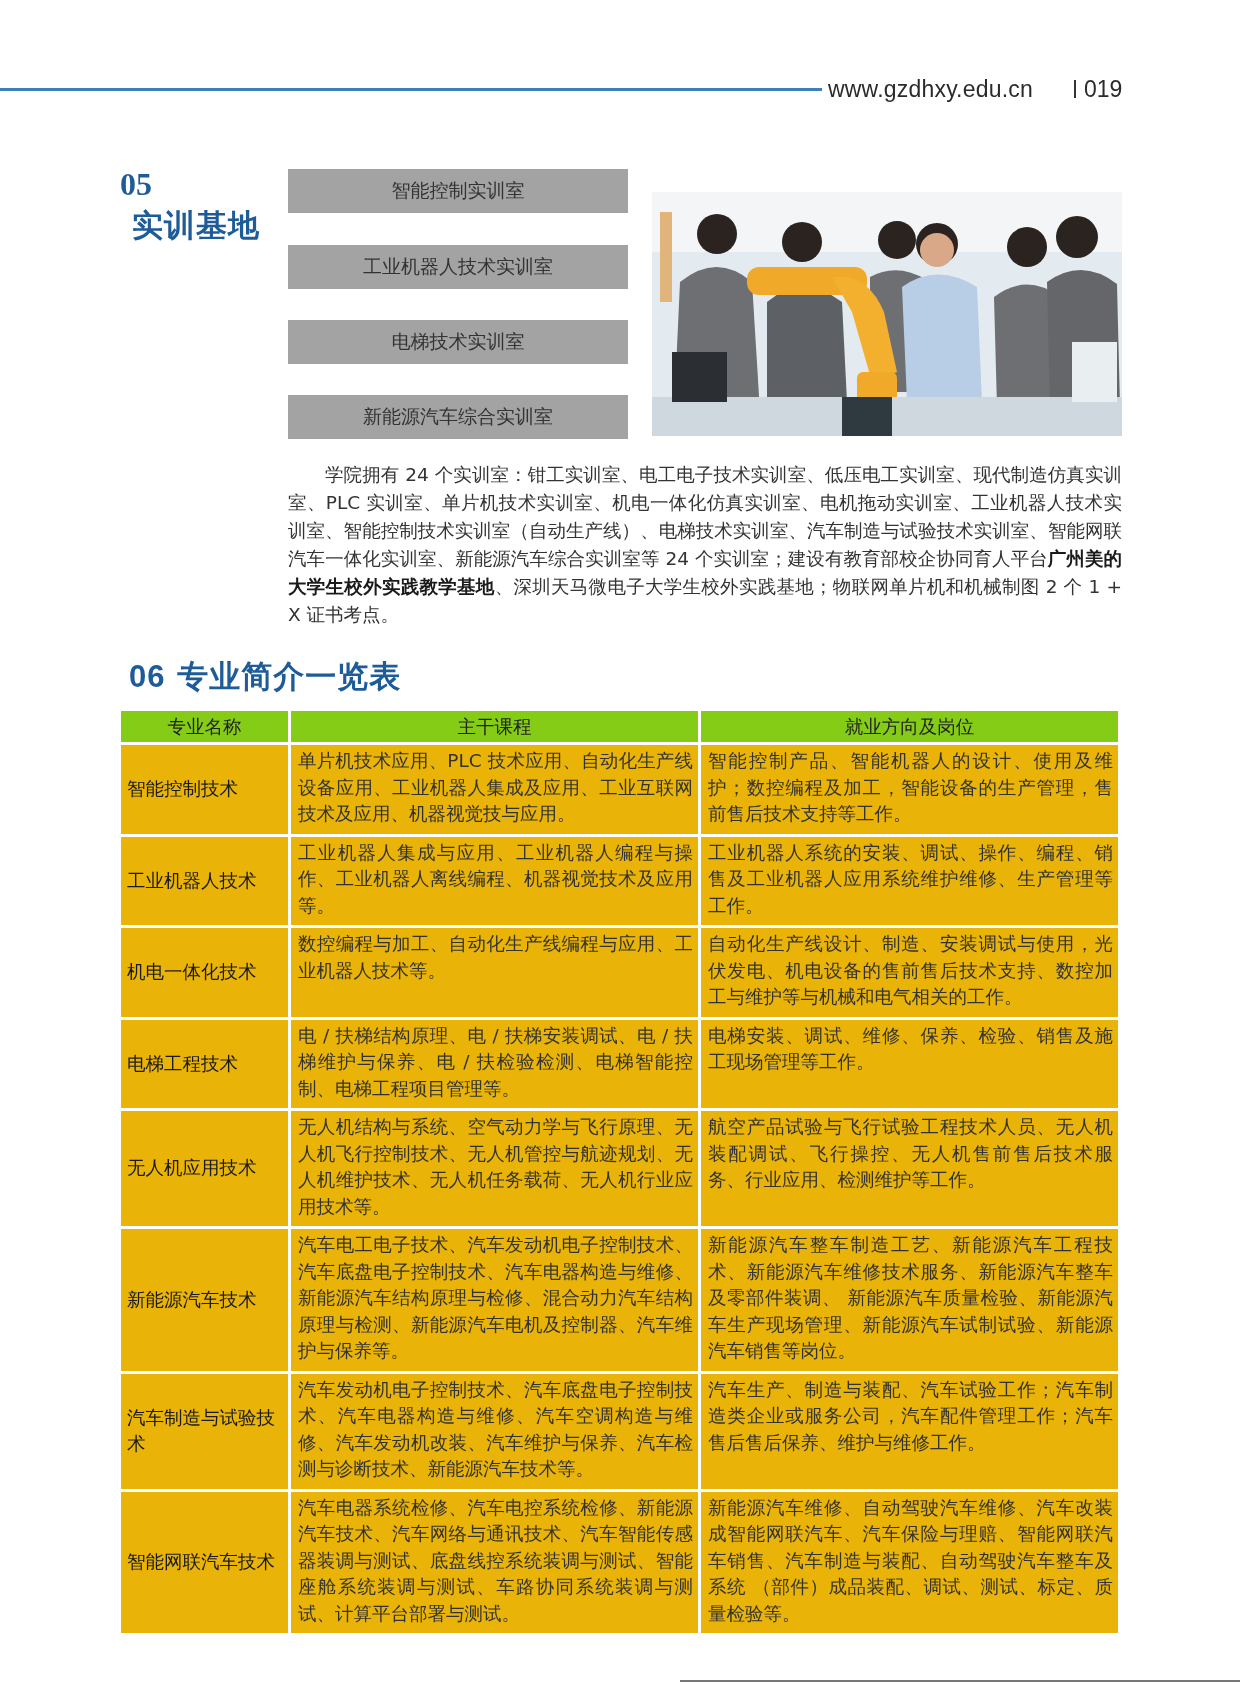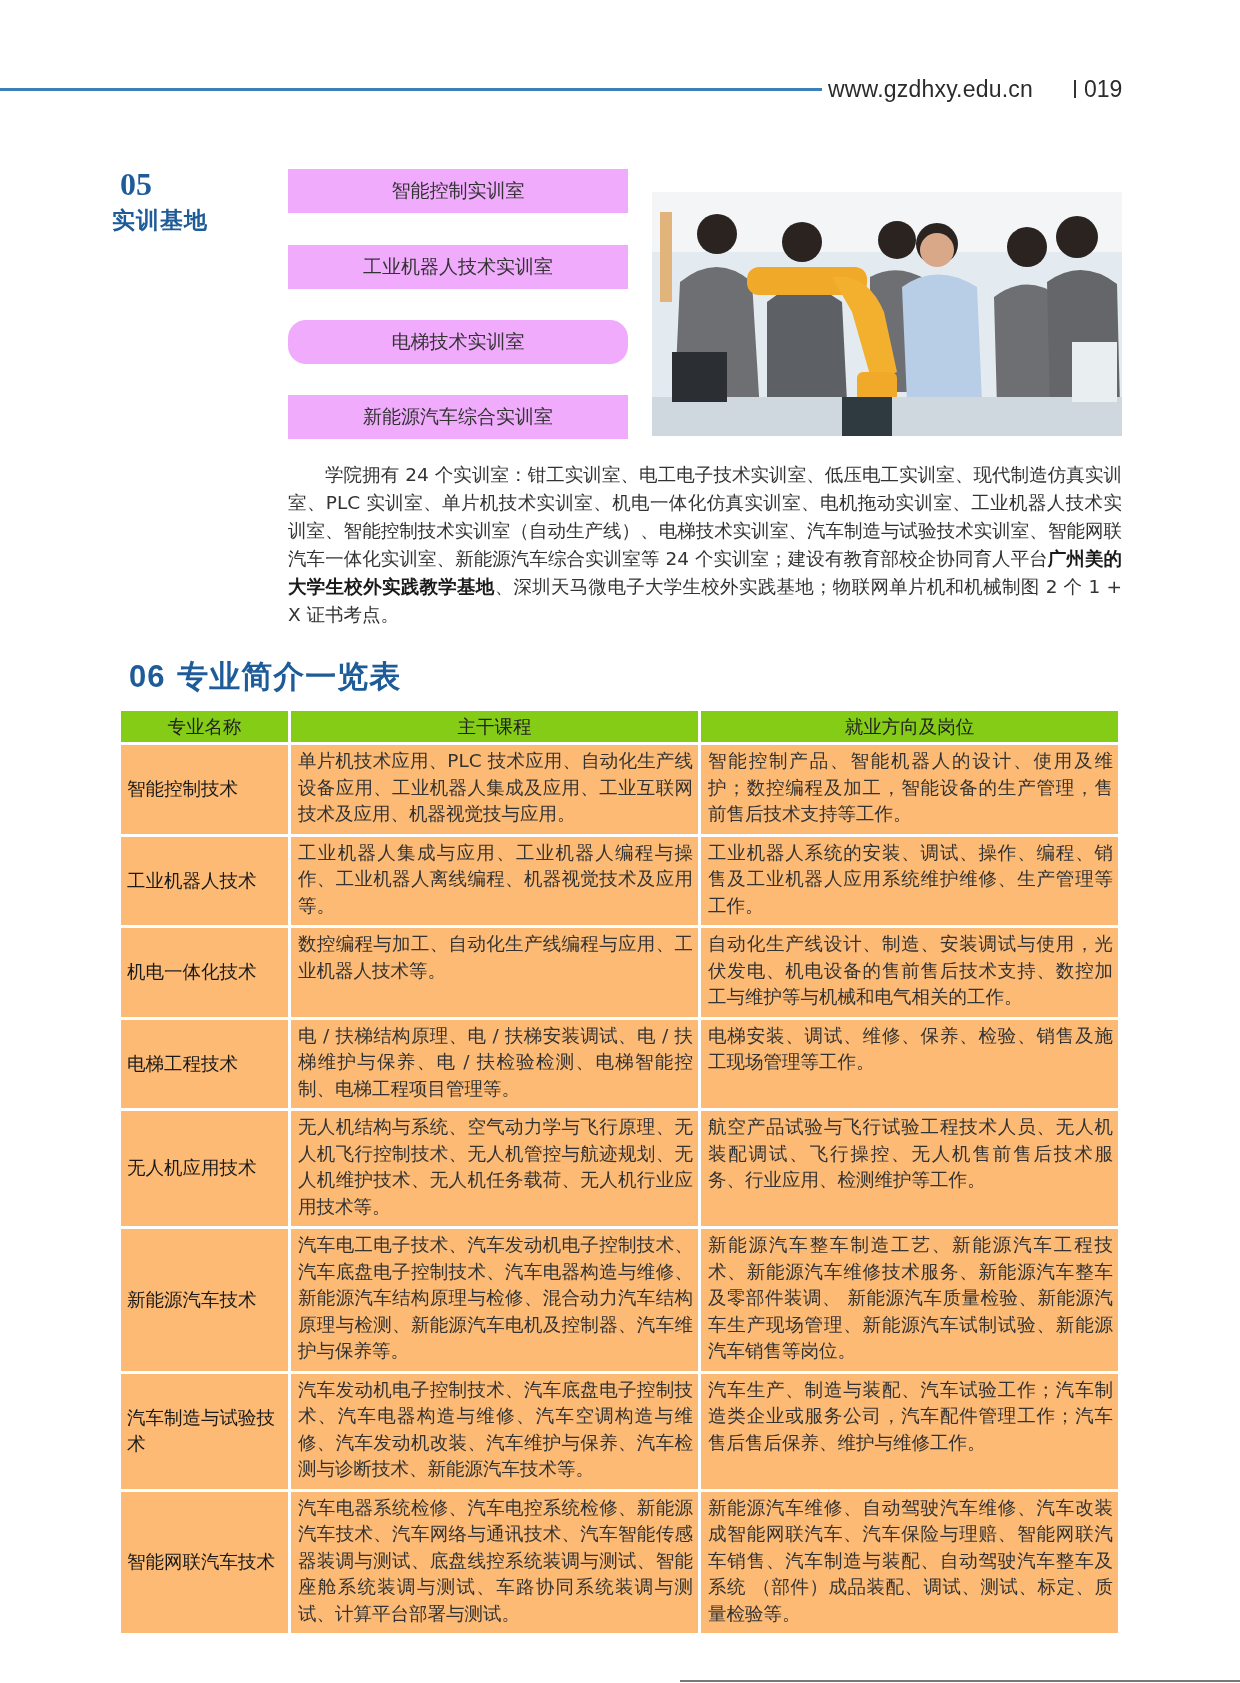--- a/index.html
+++ b/index.html
@@ -5,39 +5,39 @@
   * { box-sizing: border-box; margin: 0; padding: 0; }
   html, body { width: 1240px; height: 1683px; background: #ffffff; overflow: hidden; }
   body { position: relative; font-family: "DejaVu Sans", "Liberation Sans", sans-serif; color: #333; }
 
   .header-rule { position: absolute; left: 0; top: 88px; width: 822px; height: 3px; background: #3d7fb8; }
   .header-url { position: absolute; left: 828px; top: 76px; font-family: "Liberation Sans", sans-serif; font-size: 23px; color: #2b2b2b; letter-spacing: 0.2px; }
   .header-sep { position: absolute; left: 1074px; top: 80px; width: 2px; height: 18px; background: #333; }
   .header-page { position: absolute; left: 1084px; top: 76px; font-family: "Liberation Sans", sans-serif; font-size: 23px; color: #2b2b2b; }
 
   .sec05-num { position: absolute; left: 120px; top: 168px; font-family: Liberation Serif, serif; font-weight: 700; font-size: 32px; color: #1e5b99; line-height: 1; }
-  .sec05-title { position: absolute; left: 112px; top: 208px; font-weight: 700; font-size: 23px; color: #1e5b99; line-height: 1.1; letter-spacing: 1px; }
+  .sec05-title { position: absolute; left: 132px; top: 208px; font-weight: 700; font-size: 31px; color: #1e5b99; line-height: 1.1; letter-spacing: 1px; }
 
-  .lab-box { position: absolute; left: 288px; width: 340px; height: 44px; background: #f0abfc; display: flex; align-items: center; justify-content: center; font-size: 19px; color: #333; }
-  .lab-0 { top: 169px; } .lab-1 { top: 245px; } .lab-2 { top: 320px; border-radius: 18px; } .lab-3 { top: 395px; }
+  .lab-box { position: absolute; left: 288px; width: 340px; height: 44px; background: #a3a3a3; display: flex; align-items: center; justify-content: center; font-size: 19px; color: #333; }
+  .lab-0 { top: 169px; } .lab-1 { top: 245px; } .lab-2 { top: 320px; } .lab-3 { top: 395px; }
 
   .photo { position: absolute; left: 652px; top: 192px; width: 470px; height: 244px; overflow: hidden; background: #dfe6ec; }
 
   .intro { position: absolute; left: 288px; top: 461px; width: 834px; font-size: 18.5px; line-height: 28px; color: #333; text-align: justify; }
   .intro p { text-indent: 2em; }
   .intro b { font-weight: 700; color: #1a1a1a; }
 
   .sec06-title { position: absolute; left: 118px; top: 656px; font-weight: 700; font-size: 31px; color: #1e5b99; letter-spacing: 1px; }
   .sec06-title .num { font-family: "Liberation Sans", sans-serif; margin-left: 11px; }
 
   .major-table { position: absolute; left: 118px; top: 708px; width: 1000px; border-collapse: collapse; table-layout: fixed; }
   .major-table th, .major-table td { border: 3px solid #ffffff; }
   .major-table th { background: #84cc16; height: 34px; font-size: 18.5px; color: #222; font-weight: 500; text-align: center; }
   .major-table th.bold { font-weight: 400; }
-  .major-table td { background: #fdba74; font-size: 18.5px; line-height: 26.5px; color: #333; vertical-align: top; padding: 3px 5px 6px 7px; text-align: justify; }
+  .major-table td { background: #eab308; font-size: 18.5px; line-height: 26.5px; color: #333; vertical-align: top; padding: 3px 5px 6px 7px; text-align: justify; }
   .major-table td.name { font-weight: 400; color: #1a1a1a; text-align: left; vertical-align: middle; padding: 4px 6px; }
 
   .footer-rule { position: absolute; left: 680px; top: 1680px; width: 560px; height: 2px; background: #777; }
 </style>
 </head>
 <body>
 
 <div class="header-rule"></div>
 <div class="header-url">www.gzdhxy.edu.cn</div>
 <div class="header-sep"></div>

